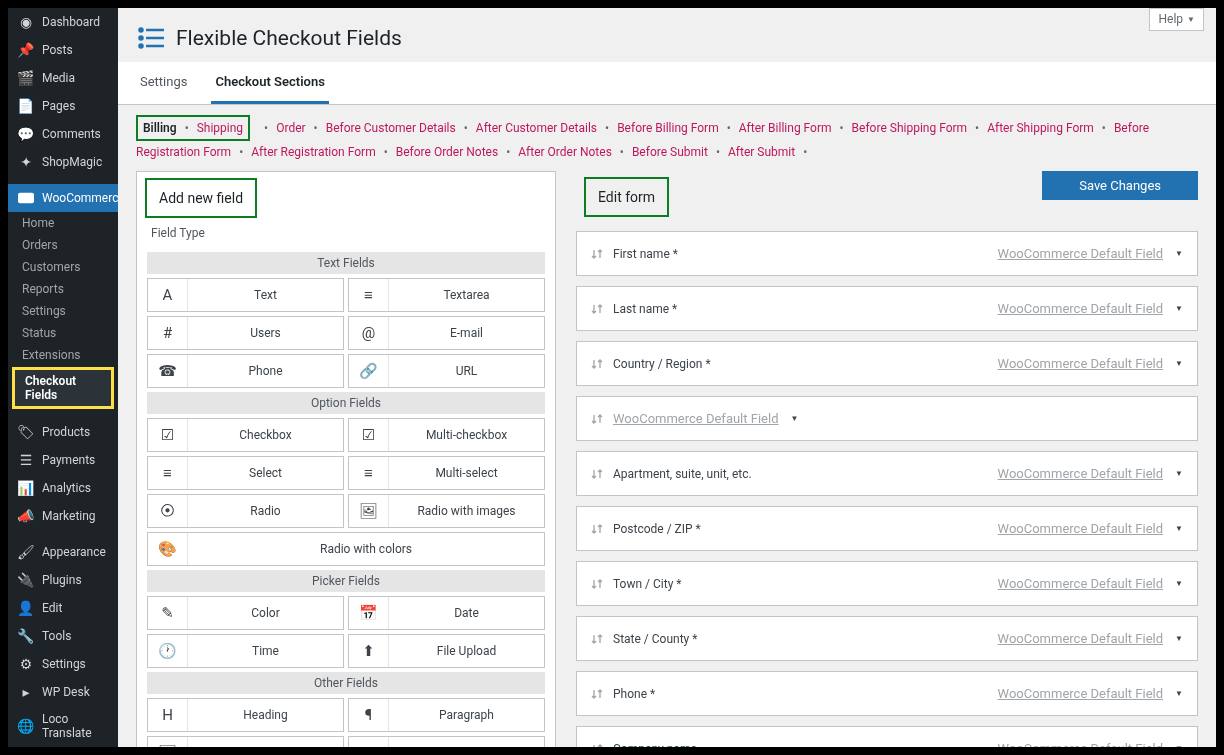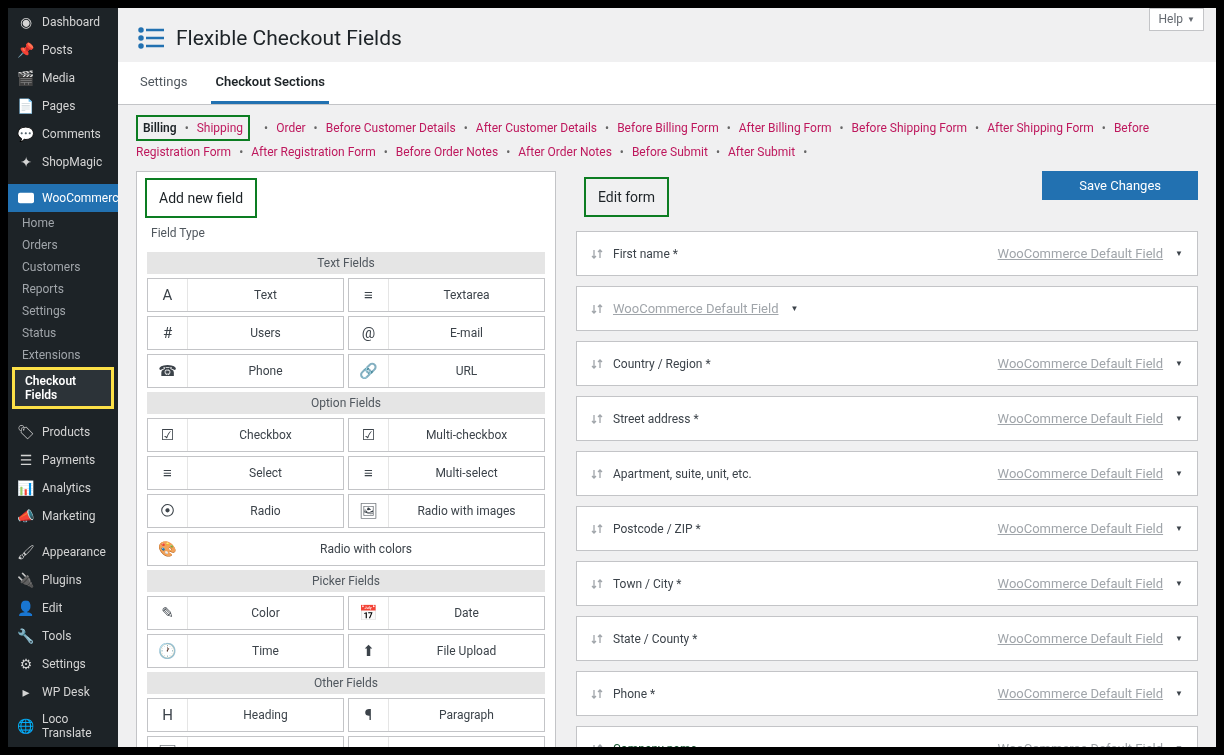--- a/index.html
+++ b/index.html
@@ -300,40 +300,40 @@
     <span class="fname ">First name *</span>
     <span class="ftag">WooCommerce Default Field</span>
     <span class="farr">▼</span>
   </div>
             <div class="form-field-row">
     <span class="sort-icon">
       <svg width="12" height="14" viewBox="0 0 12 14">
                   <path d="M3 3 L3 11 M1 9 L3 11 L5 9 M9 3 L9 11 M7 5 L9 3 L11 5" stroke="#a0a5aa" stroke-width="1.3" fill="none"></path>
                 </svg>
     </span>
+    <span class="fname ">Last name *</span>
     <span class="ftag">WooCommerce Default Field</span>
     <span class="farr">▼</span>
   </div>
             <div class="form-field-row">
     <span class="sort-icon">
       <svg width="12" height="14" viewBox="0 0 12 14">
                   <path d="M3 3 L3 11 M1 9 L3 11 L5 9 M9 3 L9 11 M7 5 L9 3 L11 5" stroke="#a0a5aa" stroke-width="1.3" fill="none"></path>
                 </svg>
     </span>
     <span class="fname ">Country / Region *</span>
     <span class="ftag">WooCommerce Default Field</span>
     <span class="farr">▼</span>
   </div>
             <div class="form-field-row">
     <span class="sort-icon">
       <svg width="12" height="14" viewBox="0 0 12 14">
                   <path d="M3 3 L3 11 M1 9 L3 11 L5 9 M9 3 L9 11 M7 5 L9 3 L11 5" stroke="#a0a5aa" stroke-width="1.3" fill="none"></path>
                 </svg>
     </span>
-    <span class="fname ">Street address *</span>
     <span class="ftag">WooCommerce Default Field</span>
     <span class="farr">▼</span>
   </div>
             <div class="form-field-row">
     <span class="sort-icon">
       <svg width="12" height="14" viewBox="0 0 12 14">
                   <path d="M3 3 L3 11 M1 9 L3 11 L5 9 M9 3 L9 11 M7 5 L9 3 L11 5" stroke="#a0a5aa" stroke-width="1.3" fill="none"></path>
                 </svg>
     </span>
     <span class="fname ">Apartment, suite, unit, etc.</span>

